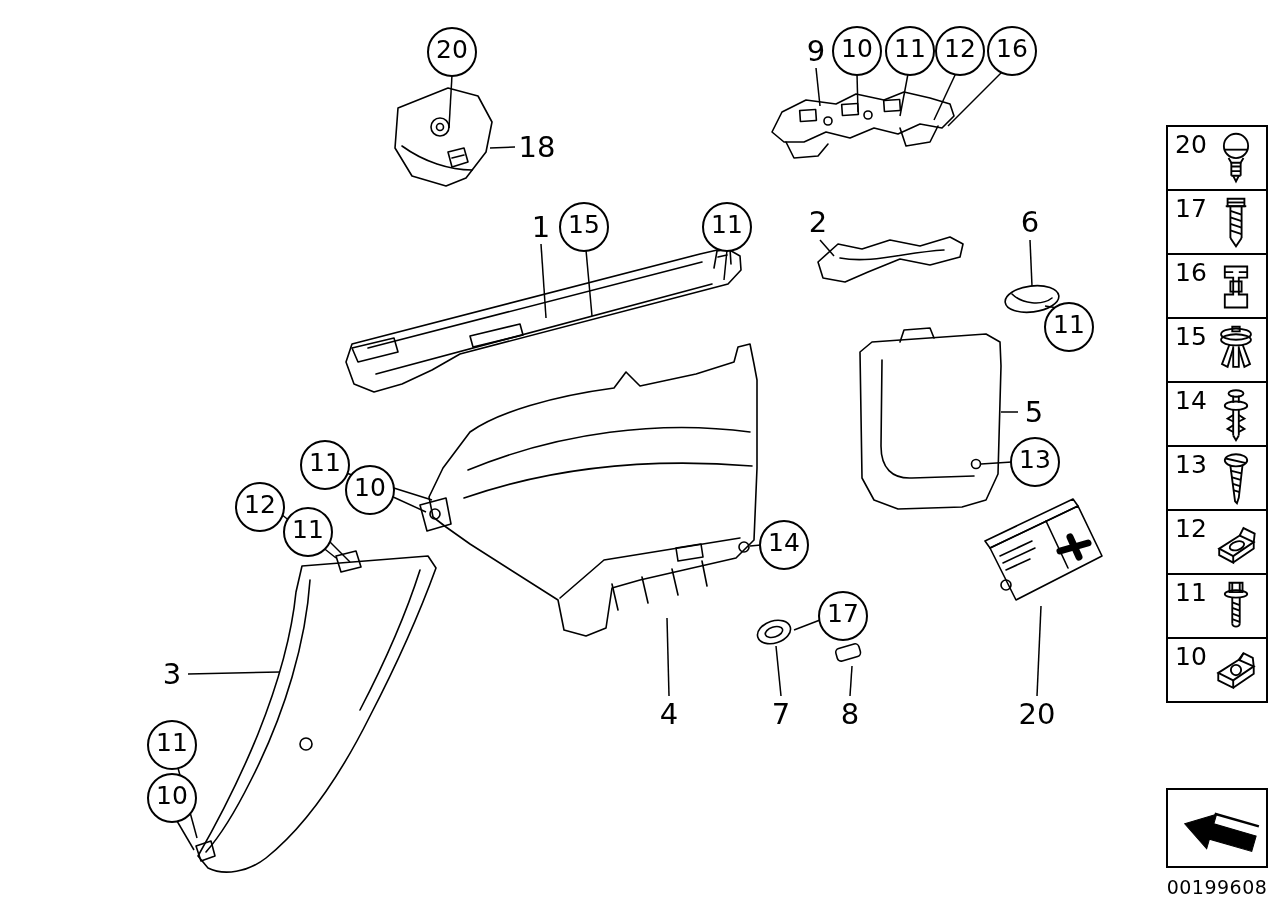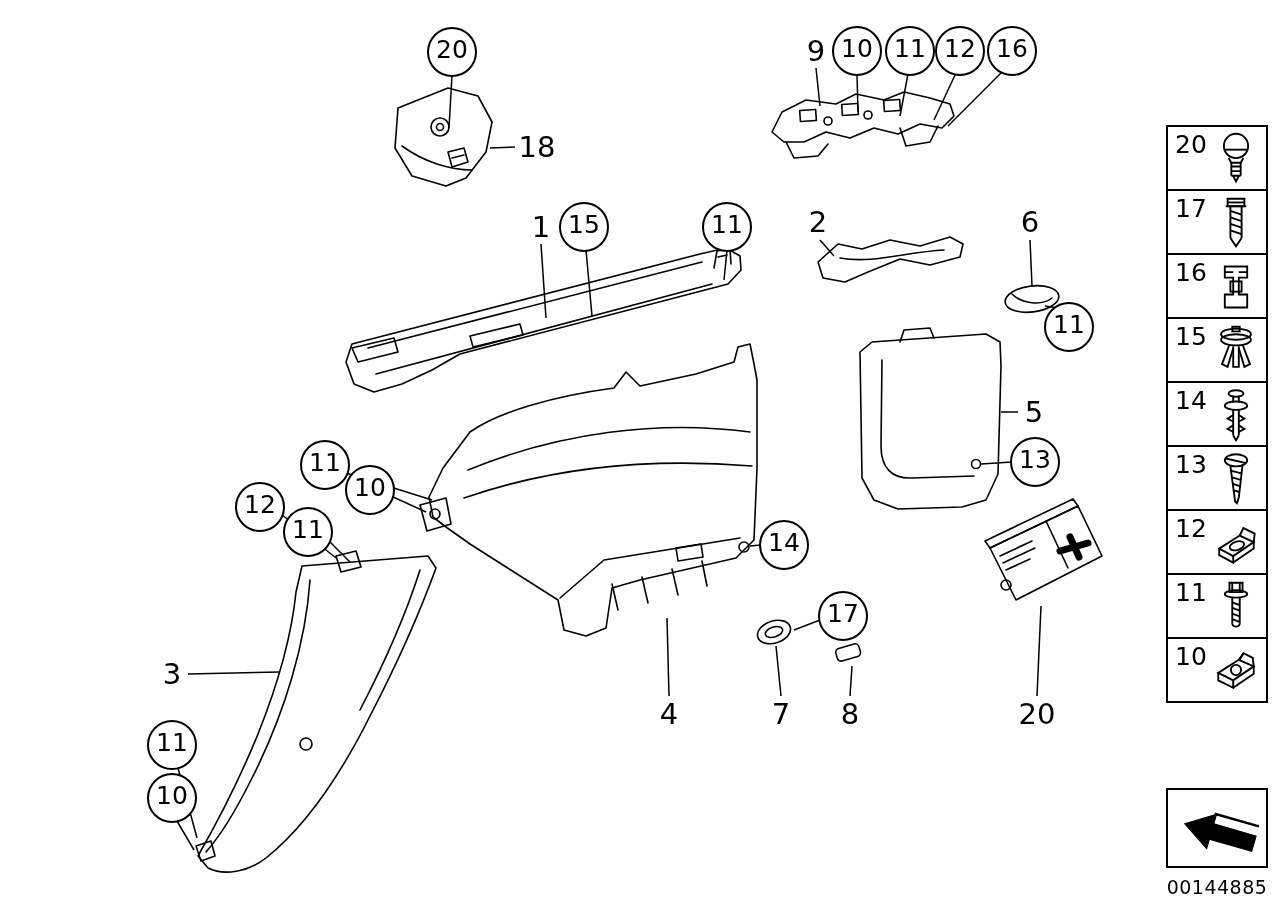--- a/index.html
+++ b/index.html
@@ -308,15 +308,15 @@
 
   <div id="legend-arrow">
     <span id="legend-arrow-icon"><svg viewBox="0 0 90 70">
           <g transform="rotate(16 45 38)">
             <path d="M84,22 L38,22" fill="none" stroke="#000" stroke-width="2.5"></path>
             <path d="M12,40 L40,22 L40,32 L84,32 L84,48 L40,48 L40,58 Z" fill="#000" stroke="#000"></path>
           </g>
         </svg></span>
   </div>
 
-  <div id="doc-number">00144885</div>
+  <div id="doc-number">00199608</div>
 
 </div>
 
 </body></html>

